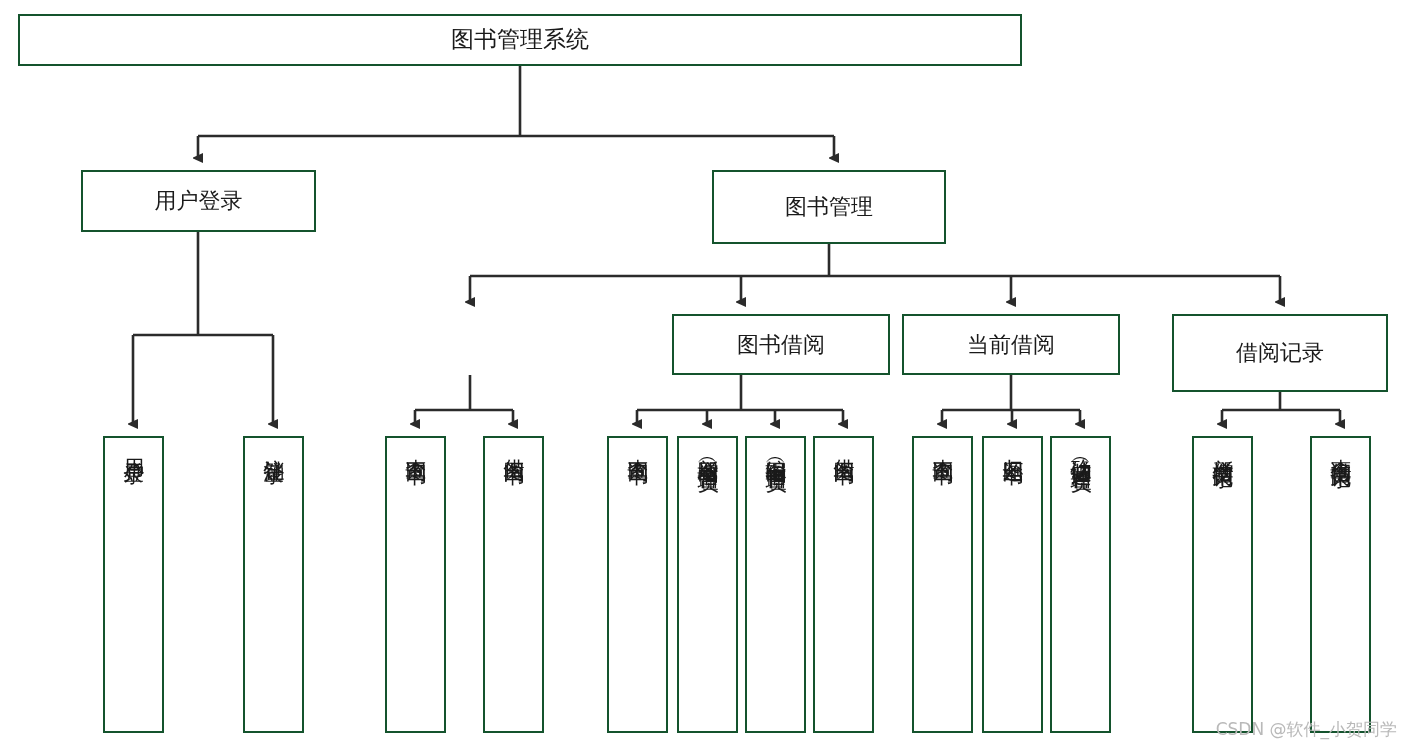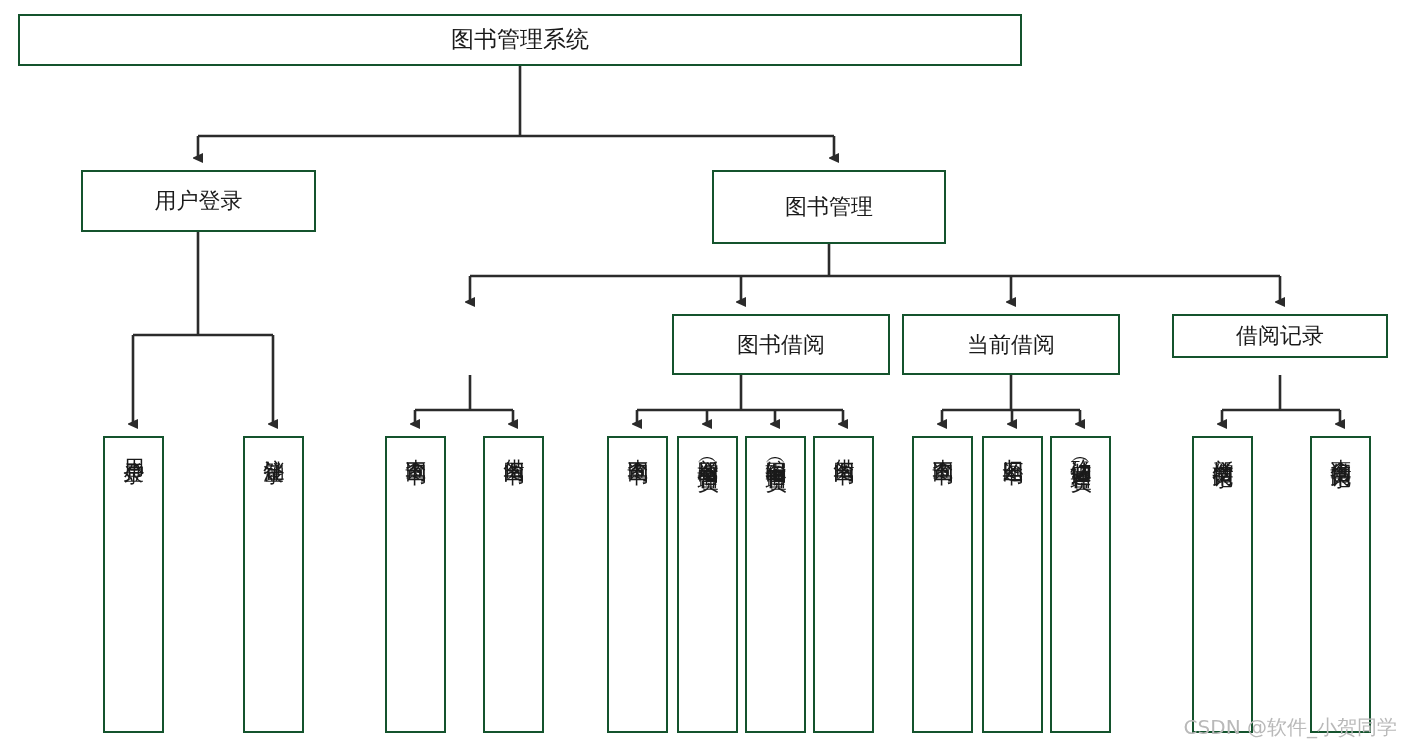--- a/index.html
+++ b/index.html
@@ -57,21 +57,21 @@
     writing-mode: vertical-rl;
     text-orientation: upright;
     letter-spacing: 2px;
     line-height: 1;
     white-space: nowrap;
   }
   .watermark {
     position: absolute;
     right: 8px;
     bottom: 6px;
-    font-size: 20px;
+    font-size: 17px;
     color: #b9b9b9;
     white-space: nowrap;
     user-select: none;
   }
 </style>
 </head>
 <body>
 
 <div id="canvas">
 
@@ -135,21 +135,21 @@
   <div class="node horiz" style="left:712px; top:170px; width:234px; height:74px;">
     <span class="label">图书管理</span>
   </div>
 
   <div class="node horiz" style="left:632px; top:314px; width:218px; height:61px;margin-left:40px;">
     <span class="label">图书借阅</span>
   </div>
   <div class="node horiz" style="left:902px; top:314px; width:218px; height:61px;">
     <span class="label">当前借阅</span>
   </div>
-  <div class="node horiz" style="left:1172px; top:314px; width:216px; height:44px;">
+  <div class="node horiz" style="left:1172px; top:314px; width:216px; height:78px;">
     <span class="label">借阅记录</span>
   </div>
 
   <div class="node leaf" style="left:103px; top:436px; width:61px; height:297px;">
     <span class="label">用户登录</span>
   </div>
   <div class="node leaf" style="left:243px; top:436px; width:61px; height:297px;">
     <span class="label">注销登录</span>
   </div>
 

